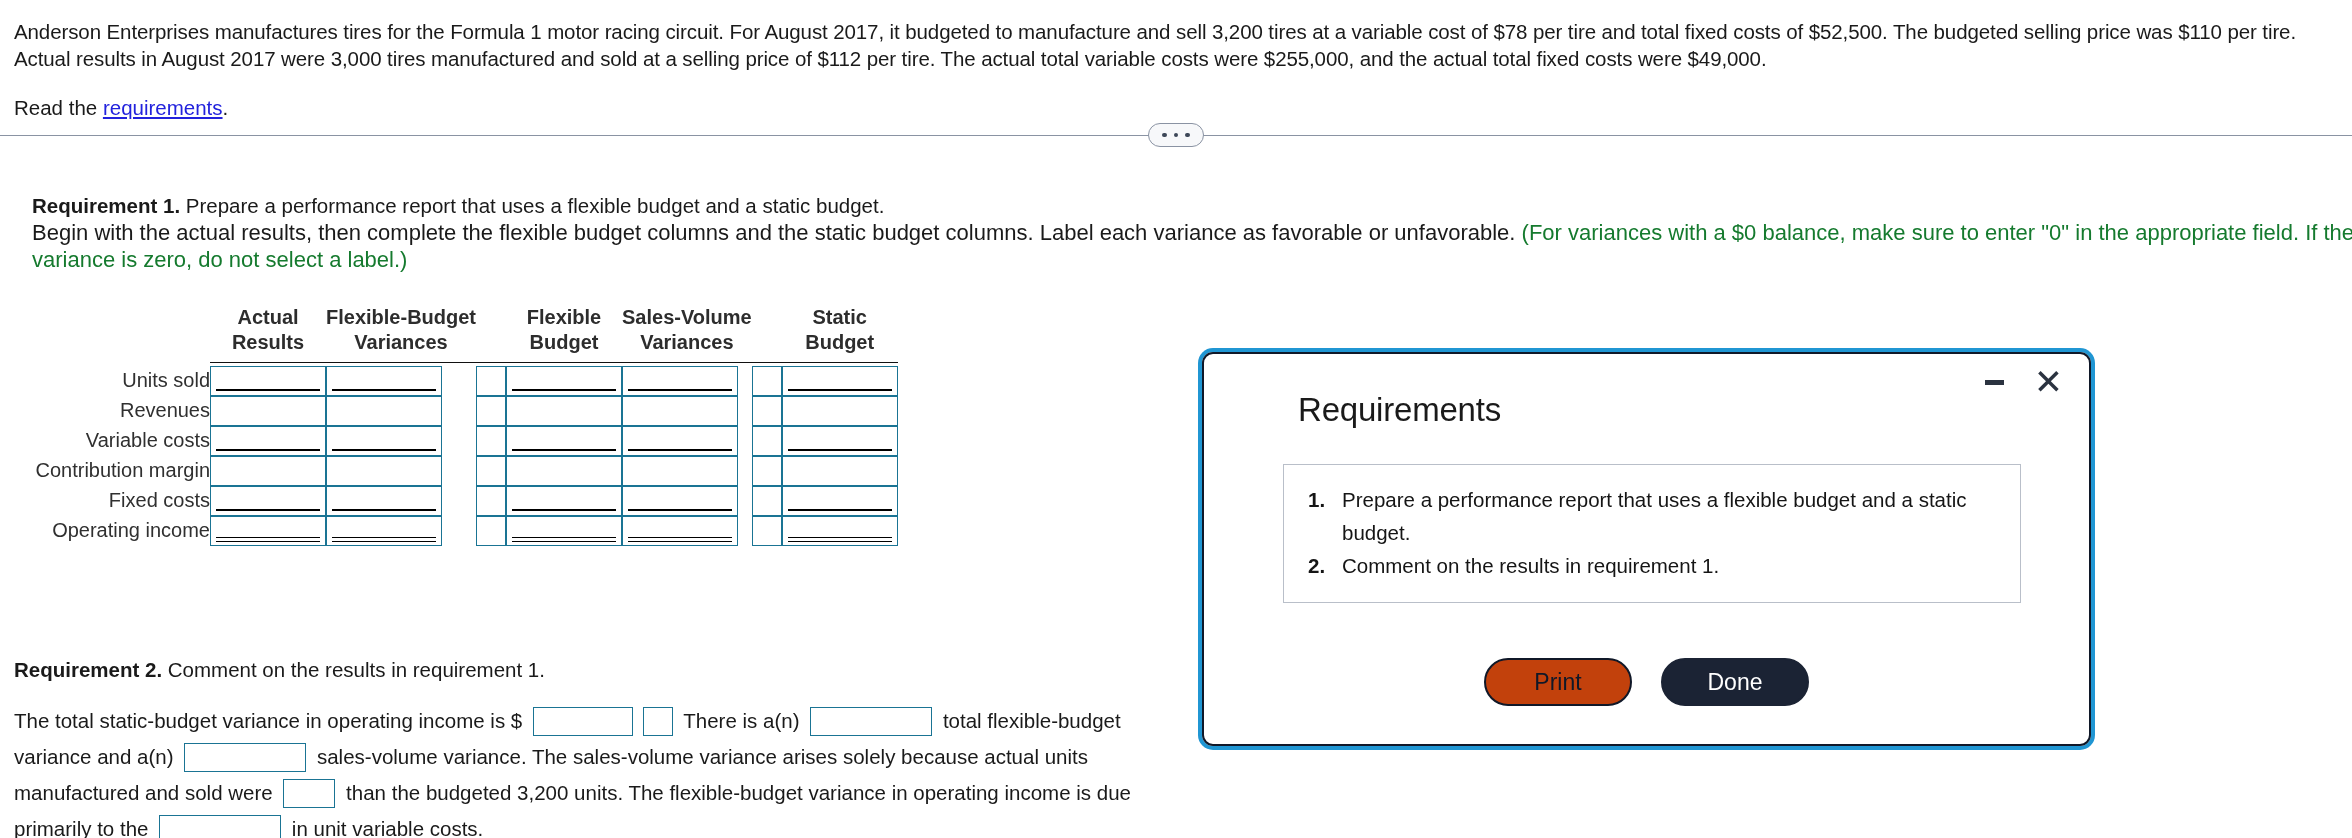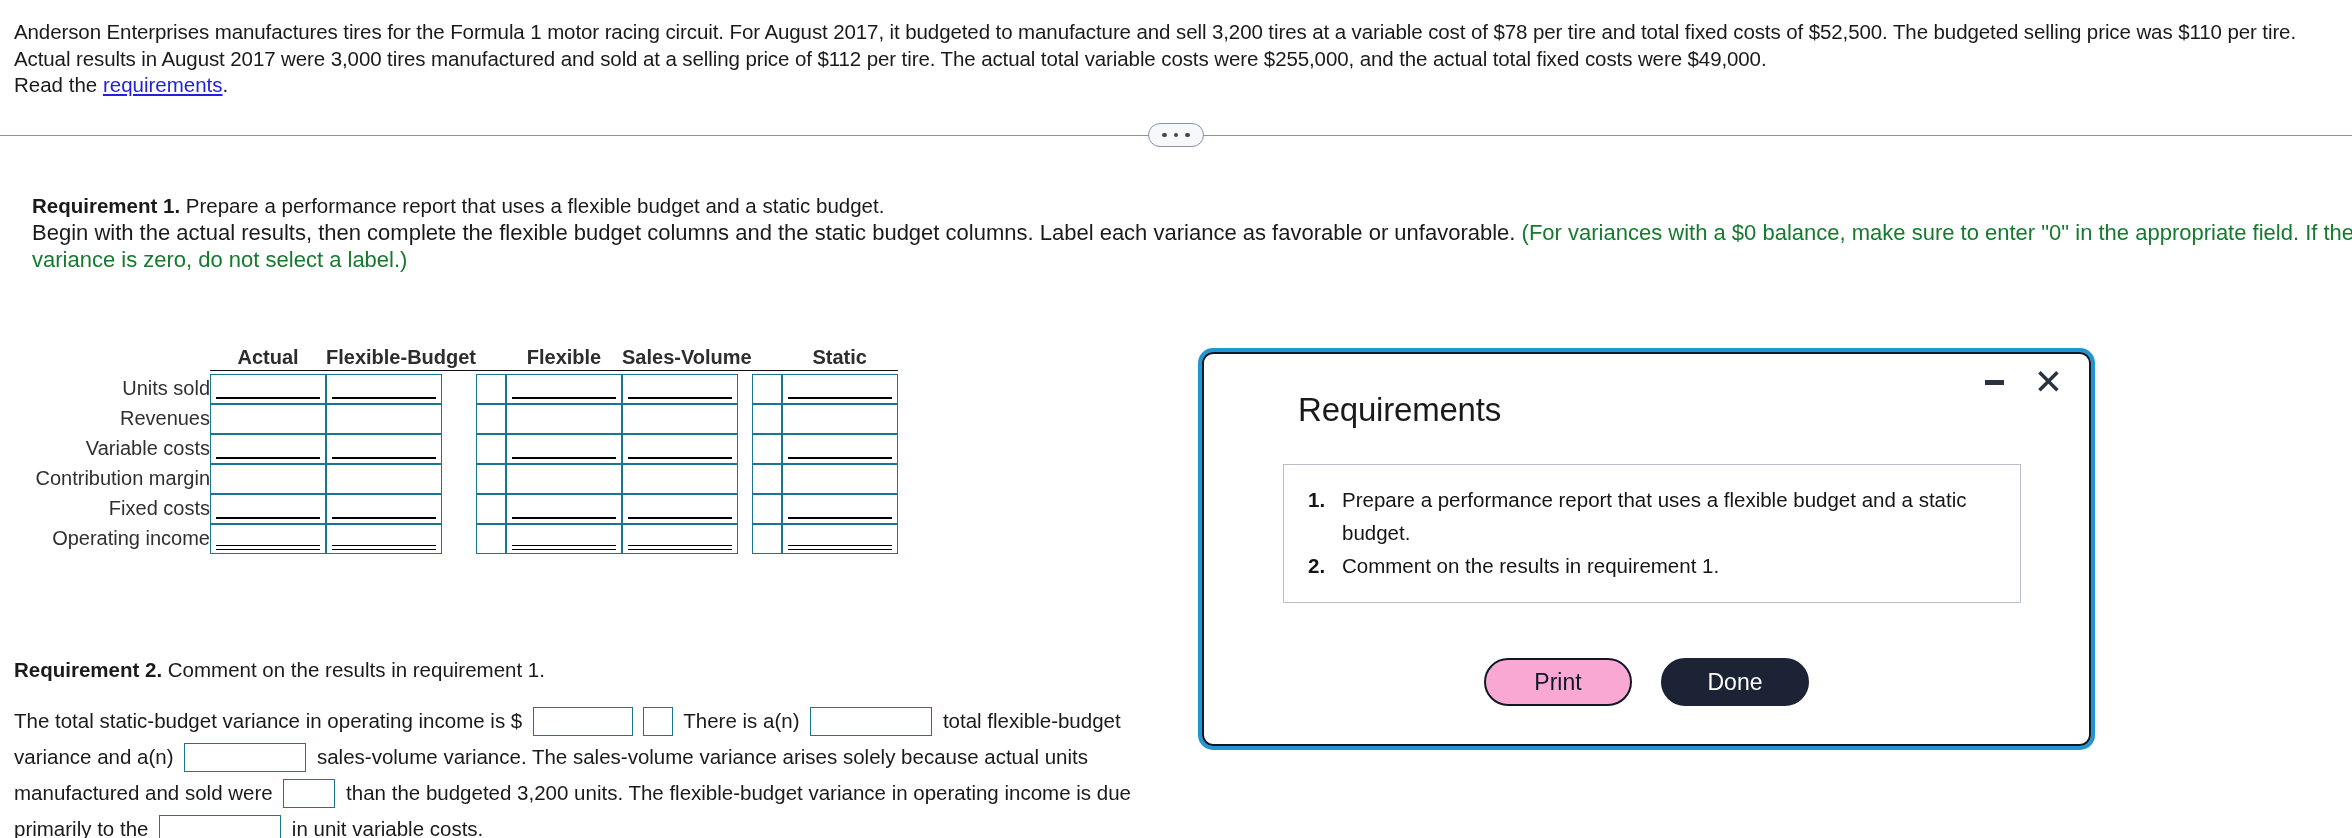--- a/index.html
+++ b/index.html
@@ -23,20 +23,21 @@
   .problem-block {
     padding: 18px 14px 0 14px;
   }
   .problem-text {
     font-size: 20.5px;
     line-height: 27px;
     color: #1a1a1a;
     letter-spacing: -0.1px;
   }
   .read-line {
+    margin-top: 23px;
     font-size: 20.5px;
     line-height: 26px;
   }
   .req-link {
     color: #2222dd;
     text-decoration: underline;
     cursor: pointer;
   }
 
   
@@ -97,21 +98,21 @@
     line-height: 27px;
   }
   .green-note { color: #157a2e; }
 
   
   .report {
     position: absolute;
     top: 305px;
     left: 14px;
   }
-  .report table { border-collapse: collapse; margin-top: 40px; }
+  .report table { border-collapse: collapse; }
   .report td, .report th { padding: 0; }
 
   .col-head {
     font-weight: bold;
     font-size: 20px;
     text-align: center;
     color: #2d2d2d;
     line-height: 25px;
     padding-bottom: 1px;
   }
@@ -281,21 +282,21 @@
     min-width: 148px;
     border-radius: 26px;
     font-size: 23px;
     display: flex;
     align-items: center;
     justify-content: center;
     cursor: pointer;
     font-family: "Liberation Sans", sans-serif;
   }
   .btn-print {
-    background: #f9a8d4;
+    background: #c2410c;
     border: 2px solid #101828;
     color: #101828;
   }
   .btn-done {
     background: #1b2334;
     border: 2px solid #1b2334;
     color: #ffffff;
   }
 </style>
 </head>
@@ -334,20 +335,30 @@
     <tbody>
         <tr>
       <td></td>
       <td class="col-head">Actual</td>
       <td class="col-head">Flexible-Budget</td>
       <td></td>
       <td class="col-head">Flexible</td>
       <td class="col-head">Sales-Volume</td>
       <td></td>
       <td class="col-head">Static</td>
+    </tr>
+    <tr class="head-row2">
+      <td></td>
+      <td class="col-head">Results</td>
+      <td class="col-head">Variances</td>
+      <td></td>
+      <td class="col-head">Budget</td>
+      <td class="col-head">Variances</td>
+      <td></td>
+      <td class="col-head">Budget</td>
     </tr>
     <tr class="topline">
       <td style="border-top:none"></td>
       <td class="topline-spacer" colspan="7"></td>
     </tr>
     </tbody>
       <tbody id="report-body">
         <tr>
           <td class="rowlabel">Units sold</td>
           <td class="cellpad">

